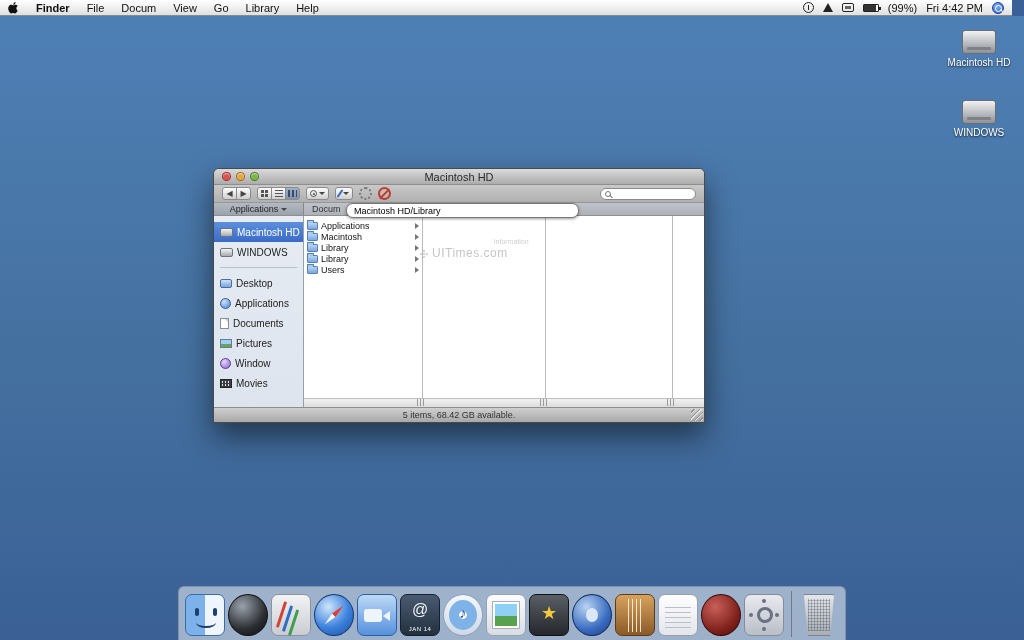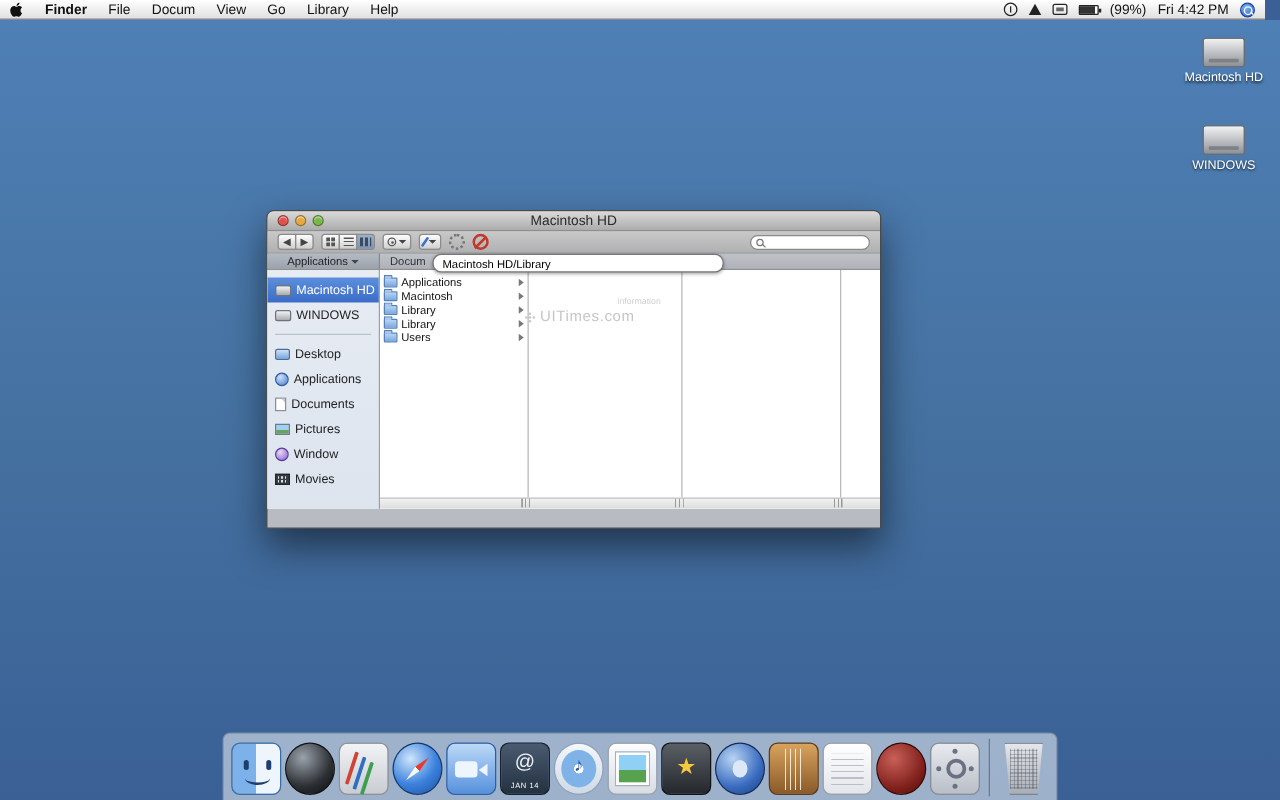--- a/index.html
+++ b/index.html
@@ -394,20 +394,24 @@
         </div>
 
         <div class="hscroll">
           <span class="grip" style="left:113px"></span>
           <span class="grip" style="left:236px"></span>
           <span class="grip" style="left:363px"></span>
         </div>
       </div>
     </div>
 
+    <div class="statusbar">
+      <span>5 items, 68.42 GB available.</span>
+      <span class="resize-grip"></span>
+    </div>
   </div>
 
   <div class="dock">
     <div class="di di-finder"></div>
     <div class="di di-dashboard"></div>
     <div class="di di-preview"></div>
     <div class="di di-safari"></div>
     <div class="di di-ichat"></div>
     <div class="di di-mail">
       <span class="g">@</span>

